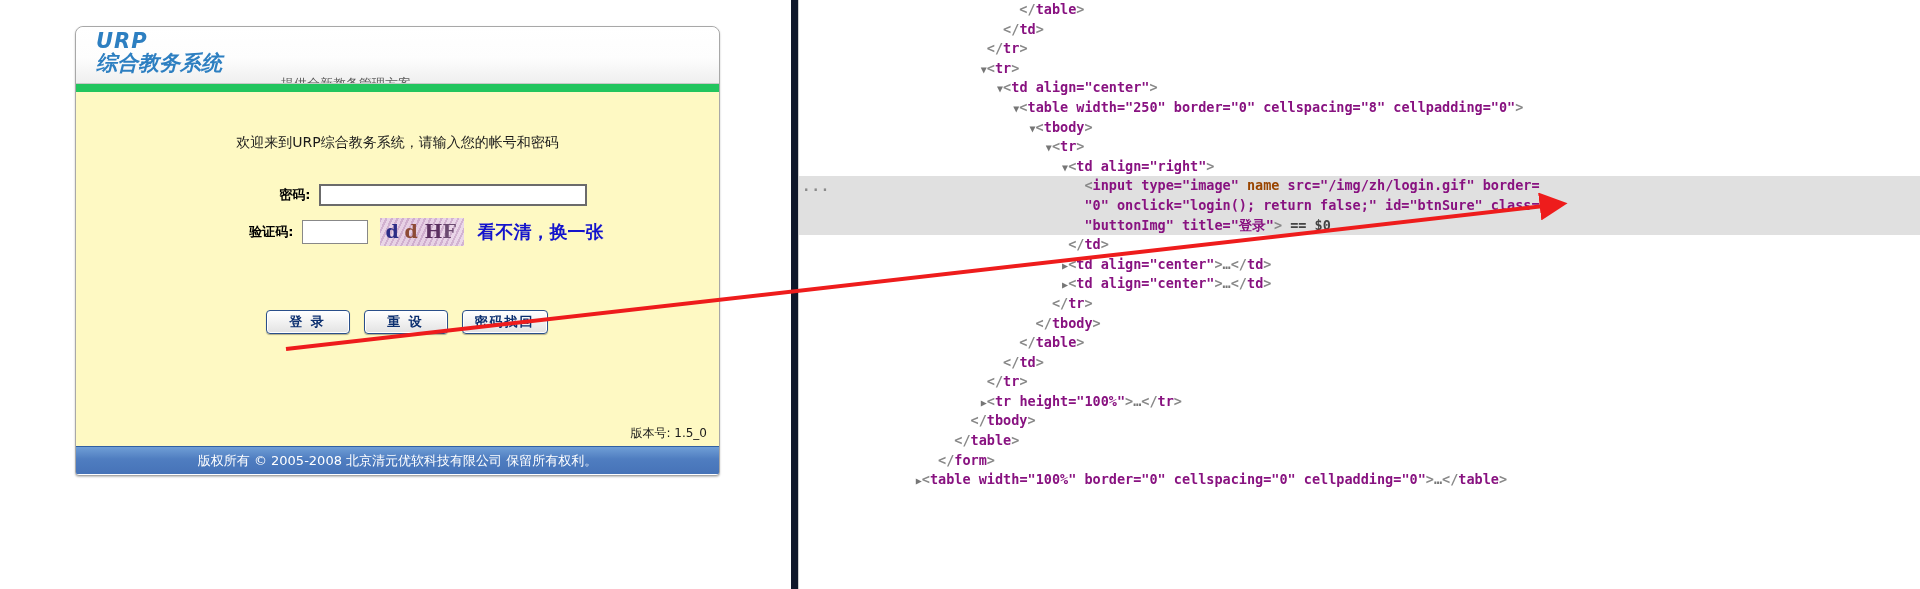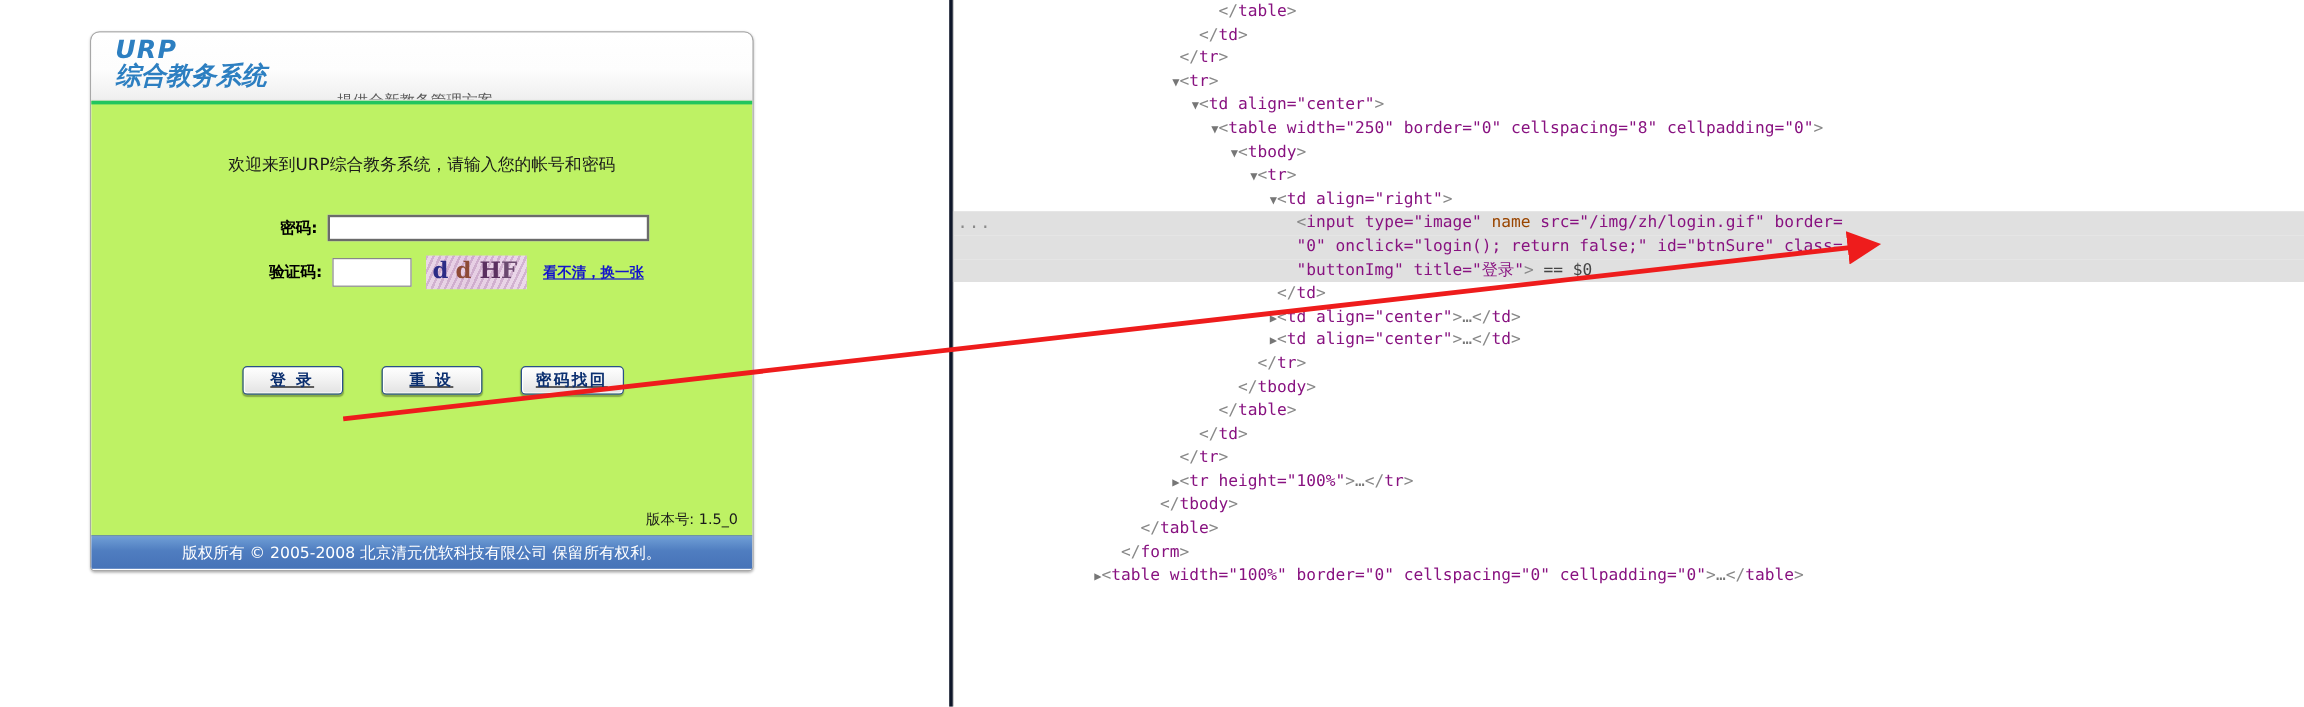--- a/index.html
+++ b/index.html
@@ -14,21 +14,21 @@
 
   
   #page-area {
     position: absolute; left: 0; top: 0; width: 791px; height: 589px;
     background: #ffffff; overflow: hidden;
   }
 
   .login-panel {
     position: absolute;
     left: 75px; top: 26px;
-    width: 553px; height: 450px;
+    width: 645px; height: 450px;
     background: #ffffff;
     border: 1px solid #a8a8a8;
     border-radius: 8px 8px 4px 4px;
     box-shadow: 0 1px 2px rgba(0,0,0,.25);
     overflow: hidden;
   }
 
   .panel-header {
     position: relative;
     height: 57px;
@@ -58,22 +58,22 @@
   .brand-sub {
     position: absolute; left: 205px; top: 48px;
     font-size: 13px; color: #5a5a5a;
     font-family: "DejaVu Sans", "Liberation Sans", sans-serif;
     white-space: nowrap;
   }
 
   .panel-body {
     position: relative;
     height: 362px;
-    background: #bef264;
-    border-top: 3px solid #22c55e;
+    background: #fef9c3;
+    border-top: 8px solid #22c55e;
   }
 
   .welcome {
     position: absolute; left: 0; top: 42px; width: 100%;
     text-align: center;
     font-size: 14px; color: #1a1a1a;
     font-family: "DejaVu Sans", "Liberation Sans", sans-serif;
   }
 
   .form-table {
@@ -111,31 +111,30 @@
     font-family: "DejaVu Serif", "Liberation Serif", serif;
     font-size: 19px; font-weight: bold;
   }
   .c1 { left: 6px;  color: #2c2c86; }
   .c2 { left: 25px; color: #8d4a36; }
   .c3 { left: 45px; color: #5b3060; }
   .c4 { left: 63px; color: #6b4a70; }
 
   .refresh-link {
     margin-left: 14px;
-    font-size: 12px; font-weight: bold;
-    color: #1414cc; text-decoration: underline;
+    font-size: 18px; font-weight: bold;
+    color: #1414cc; 
     font-family: "DejaVu Sans", "Liberation Sans", sans-serif;
     cursor: pointer; white-space: nowrap; text-align: right;
   }
 
   .btn-row {
     position: absolute; left: 0; top: 218px; width: 100%;
-    display: flex; justify-content: center; gap: 32px;
+    display: flex; justify-content: center; gap: 14px;
     padding-left: 18px;
-    text-decoration: underline;
   }
   .btn {
     min-width: 84px; height: 24px;
     padding: 0 12px;
     border: 1px solid #2a4f8a;
     border-radius: 4px;
     background: linear-gradient(to bottom, #ffffff 0%, #f3f3f3 45%, #e2e2e2 100%);
     box-shadow: inset 0 0 0 1px #ffffff, 0 1px 1px rgba(0,0,0,.3);
     color: #0b2f70; font-size: 13px; font-weight: bold;
     letter-spacing: 2px;
@@ -159,25 +158,26 @@
     color: #ffffff; font-size: 13px;
     display: flex; align-items: center; justify-content: center;
     font-family: "DejaVu Sans", "Liberation Sans", sans-serif;
   }
 
   
   #devtools {
     position: absolute; left: 791px; top: 0;
     width: 1129px; height: 589px;
     background: #ffffff;
-    border-left: 3px solid #0f172a;
+    border-left: 7px solid #0f172a;
     overflow: hidden;
     font-family: "DejaVu Sans Mono", "Liberation Mono", monospace;
     font-size: 13.5px;
     line-height: 19.6px;
+    font-weight: bold;
   }
   .gutter {
     position: absolute; left: 0; top: 0; width: 1px; height: 100%;
     background: #cdcdcd;
   }
   .code-line {
     white-space: pre;
     color: #881280;
     height: 19.6px;
     padding-left: 4px;

